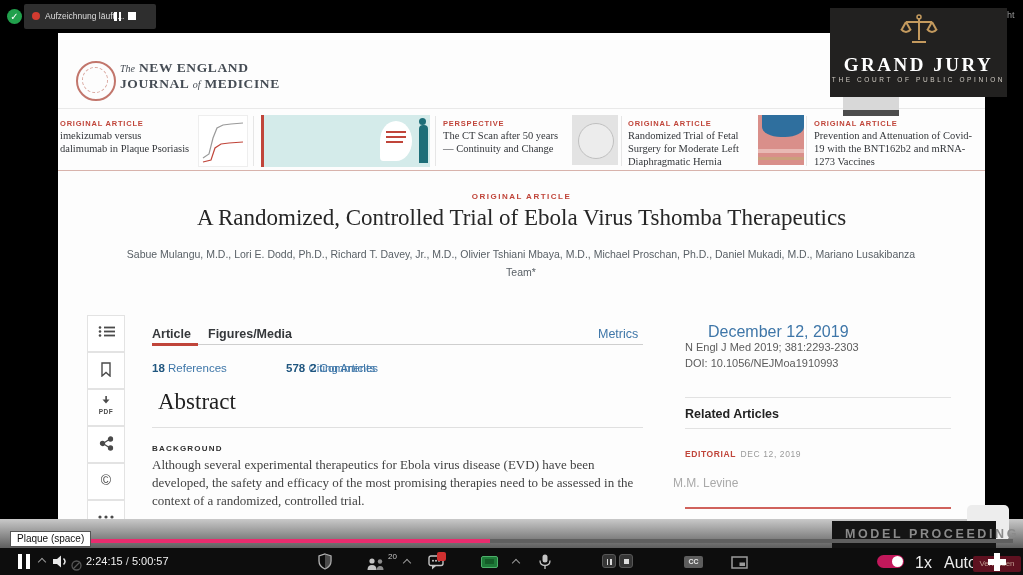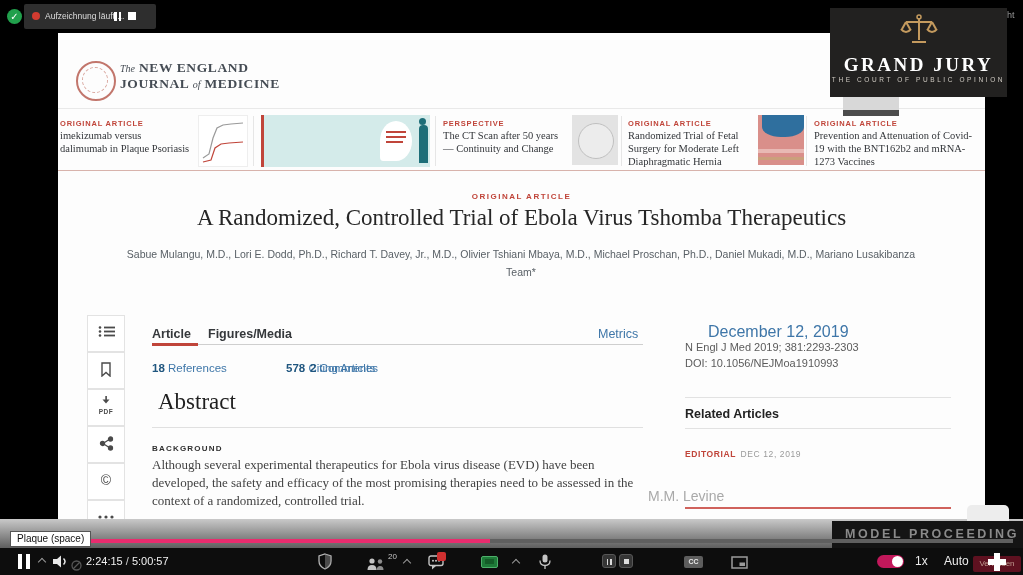--- a/index.html
+++ b/index.html
@@ -54,35 +54,35 @@
 
   
   #gj{left:830px;top:8px;width:177px;height:89px;background:#222120;z-index:50;text-align:center;}
   #gj-name{margin-top:2px;color:#fff;font-family:"Liberation Serif",serif;font-weight:bold;
            font-size:19px;letter-spacing:2.5px;white-space:nowrap;}
   #gj-tag{color:#cfcac2;font-size:6.5px;letter-spacing:2.6px;white-space:nowrap;}
 
   
   #graystrip{left:0;top:519px;width:1023px;height:29px;background:linear-gradient(#c9c9c9,#5e5e5e);z-index:10;}
   #whitebox{left:967px;top:505px;width:42px;height:36px;background:#ededed;border-radius:5px;z-index:22;}
-  #mpbox{left:832px;top:521px;width:191px;height:27px;background:#141414;z-index:30;}
+  #mpbox{left:832px;top:521px;width:164px;height:27px;background:#141414;z-index:30;}
   #mp-text{position:absolute;left:13px;top:6px;color:#8a8a8a;font-weight:bold;font-size:12.5px;
            letter-spacing:2.6px;white-space:nowrap;}
   #track-played{left:13px;top:539px;width:477px;height:4px;background:#e82c6e;z-index:35;}
   #track-rest{left:490px;top:539px;width:523px;height:4px;background:#5f5f5f;z-index:35;}
   #pause-tip{left:10px;top:531px;background:#fff;border:1px solid #555;color:#111;font-size:10px;
              padding:1px 6px 2px 6px;z-index:40;white-space:nowrap;}
 
   
   #controls{left:0;top:548px;width:1023px;height:27px;background:#0d0d0d;z-index:15;}
   .ctl-white{background:#fff;}
   .chev-up{width:5px;height:5px;border-left:1.5px solid #999;border-top:1.5px solid #999;
            transform:rotate(45deg);}
   .timetxt{color:#f0f0f0;font-size:11px;white-space:nowrap;}
-  .ctl-label{color:#ececec;font-size:12px;}
+  .ctl-label{color:#ececec;font-size:16px;}
   #toggle{left:877px;top:7px;width:27px;height:13px;background:#c2185b;border-radius:7px;cursor:pointer;}
   #toggle-knob{position:absolute;right:1px;top:1px;width:11px;height:11px;background:#fff;border-radius:50%;}
   #exit-tip{left:973px;top:8px;width:48px;height:16px;background:#5e1120;border-radius:2px;
             color:#bf9a8f;font-size:8px;text-align:center;line-height:16px;overflow:hidden;}
   .minibox{top:6px;width:14px;height:14px;background:#353535;border:1px solid #565656;border-radius:3px;
            box-sizing:border-box;cursor:pointer;}
   #ccbox{left:684px;top:8px;width:19px;height:12px;background:#5d5d5d;border-radius:2px;color:#e8e8e8;
          font-size:7px;font-weight:bold;text-align:center;line-height:12px;cursor:pointer;}
 </style>
 </head>
@@ -242,21 +242,21 @@
     <div class="abs" style="left:650px;top:290px;font-size:16px;color:#3e76a8;">December 12, 2019</div>
     <div class="abs" style="left:627px;top:308px;font-size:11px;color:#5b5b5b;">N Engl J Med 2019; 381:2293-2303</div>
     <div class="abs" style="left:627px;top:324px;font-size:11px;color:#5b5b5b;">DOI: 10.1056/NEJMoa1910993</div>
     <div class="abs" style="left:627px;top:364px;width:266px;height:1px;background:#e2e2e2;"></div>
     <div class="abs" style="left:627px;top:374px;font-size:12.5px;font-weight:bold;color:#222;">Related Articles</div>
     <div class="abs" style="left:627px;top:395px;width:266px;height:1px;background:#e2e2e2;"></div>
     <div class="abs" style="left:627px;top:410px;">
       <span style="color:#c0453a;font-weight:bold;font-size:8.5px;letter-spacing:.6px;">EDITORIAL</span>
       <span style="color:#9a9a9a;font-size:8.5px;letter-spacing:.6px;">DEC 12, 2019</span>
     </div>
-    <div class="abs" style="left:590px;top:443px;font-size:14px;color:#a9a9a9;margin-top:12px;">M.M. Levine</div>
+    <div class="abs" style="left:615px;top:443px;font-size:12px;color:#a9a9a9;">M.M. Levine</div>
     <div class="abs" style="left:627px;top:474px;width:266px;height:2px;background:#d0625c;"></div>
   </div>
 
   <div id="gj" class="abs">
     <svg width="40" height="34" style="margin-top:6px;">
       <g stroke="#c49a5e" stroke-width="2" fill="none">
         <line x1="20" y1="4" x2="20" y2="26"></line>
         <line x1="7" y1="8" x2="33" y2="8"></line>
         <line x1="7" y1="8" x2="3" y2="15"></line>
           <line x1="7" y1="8" x2="11" y2="15"></line>

